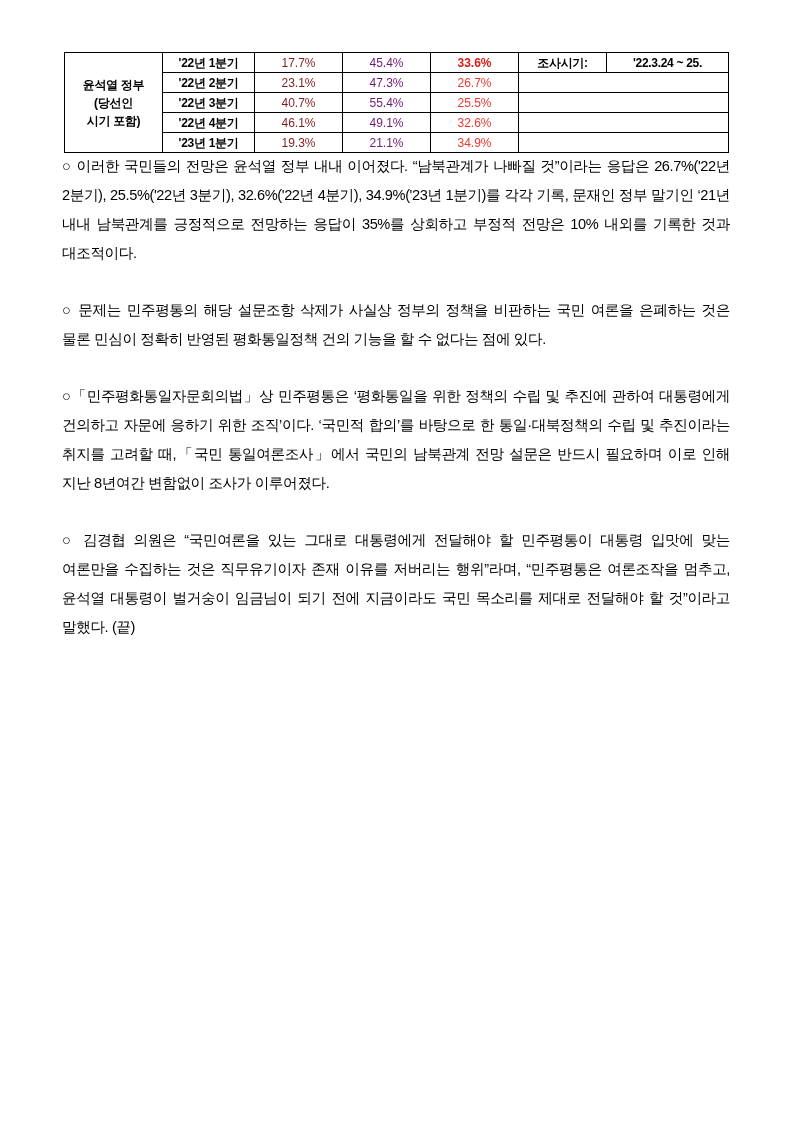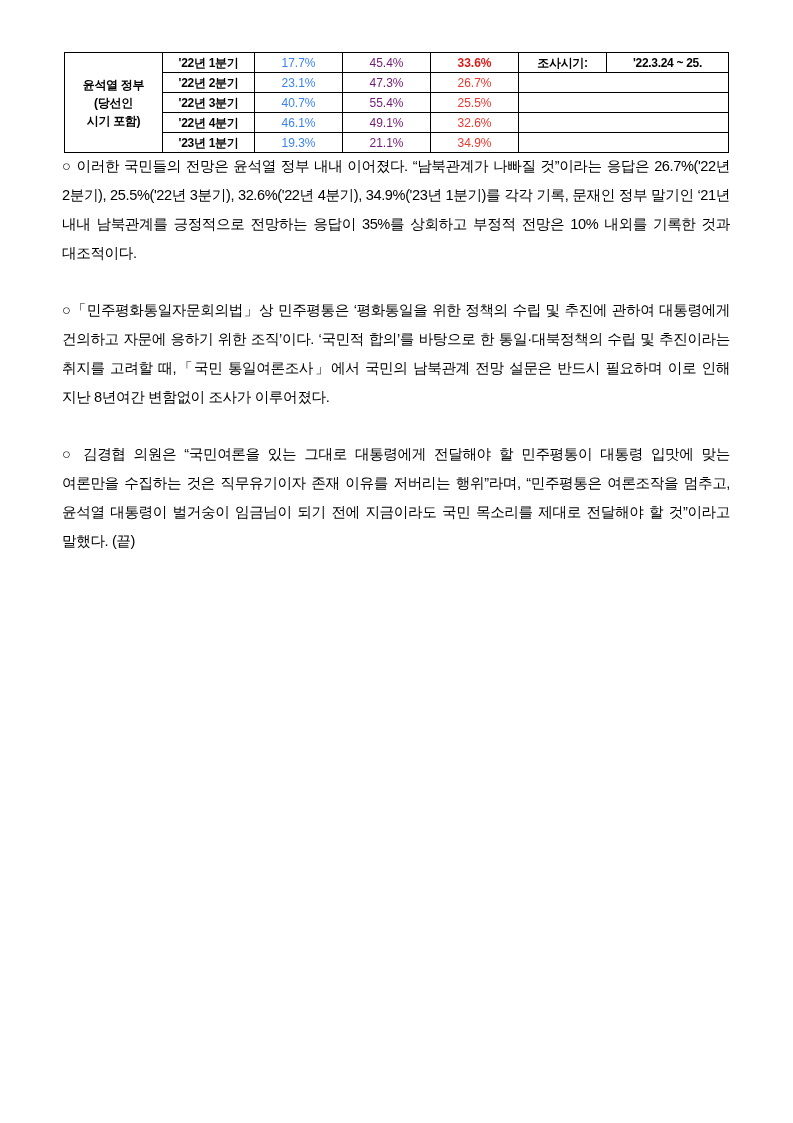--- a/index.html
+++ b/index.html
@@ -52,21 +52,21 @@
     letter-spacing: -0.3px;
     line-height: 15px;
     width: 98px;
   }
   td.qcell {
     font-weight: bold;
     font-size: 12.5px;
     width: 92px;
     letter-spacing: -0.3px;
   }
-  td.v1 { width: 88px; color: #3b82f6; }
+  td.v1 { width: 88px; color: #7f1d1d; }
   td.v2 { width: 88px; color: #701a75; }
   td.v3 { width: 88px; color: #e8382f; }
   td.v3.strong { font-weight: bold; color: #d81c16; }
   td.srcLabel {
     width: 88px;
     font-weight: bold;
     font-size: 12px;
     letter-spacing: -0.3px;
   }
   td.srcVal {
@@ -145,17 +145,18 @@
           <td class="v2">21.1%</td>
           <td class="v3">34.9%</td>
           <td class="blank" colspan="2"></td>
         </tr>
       </tbody>
     </table>
   </div>
 
   <div class="content">
     <p class="para">○ 이러한 국민들의 전망은 윤석열 정부 내내 이어졌다. “남북관계가 나빠질 것”이라는 응답은 26.7%('22년 2분기), 25.5%('22년 3분기), 32.6%('22년 4분기), 34.9%('23년 1분기)를 각각 기록, 문재인 정부 말기인 ‘21년 내내 남북관계를 긍정적으로 전망하는 응답이 35%를 상회하고 부정적 전망은 10% 내외를 기록한 것과 대조적이다.</p>
+    <p class="para">○ 문제는 민주평통의 해당 설문조항 삭제가 사실상 정부의 정책을 비판하는 국민 여론을 은폐하는 것은 물론 민심이 정확히 반영된 평화통일정책 건의 기능을 할 수 없다는 점에 있다.</p>
     <p class="para">○「민주평화통일자문회의법」상 민주평통은 ‘평화통일을 위한 정책의 수립 및 추진에 관하여 대통령에게 건의하고 자문에 응하기 위한 조직’이다. ‘국민적 합의’를 바탕으로 한 통일·대북정책의 수립 및 추진이라는 취지를 고려할 때,「국민 통일여론조사」에서 국민의 남북관계 전망 설문은 반드시 필요하며 이로 인해 지난 8년여간 변함없이 조사가 이루어졌다.</p>
     <p class="para">○ 김경협 의원은 “국민여론을 있는 그대로 대통령에게 전달해야 할 민주평통이 대통령 입맛에 맞는 여론만을 수집하는 것은 직무유기이자 존재 이유를 저버리는 행위”라며, “민주평통은 여론조작을 멈추고, 윤석열 대통령이 벌거숭이 임금님이 되기 전에 지금이라도 국민 목소리를 제대로 전달해야 할 것”이라고 말했다. (끝)</p>
   </div>
 
 </div>
 
 </body></html>

